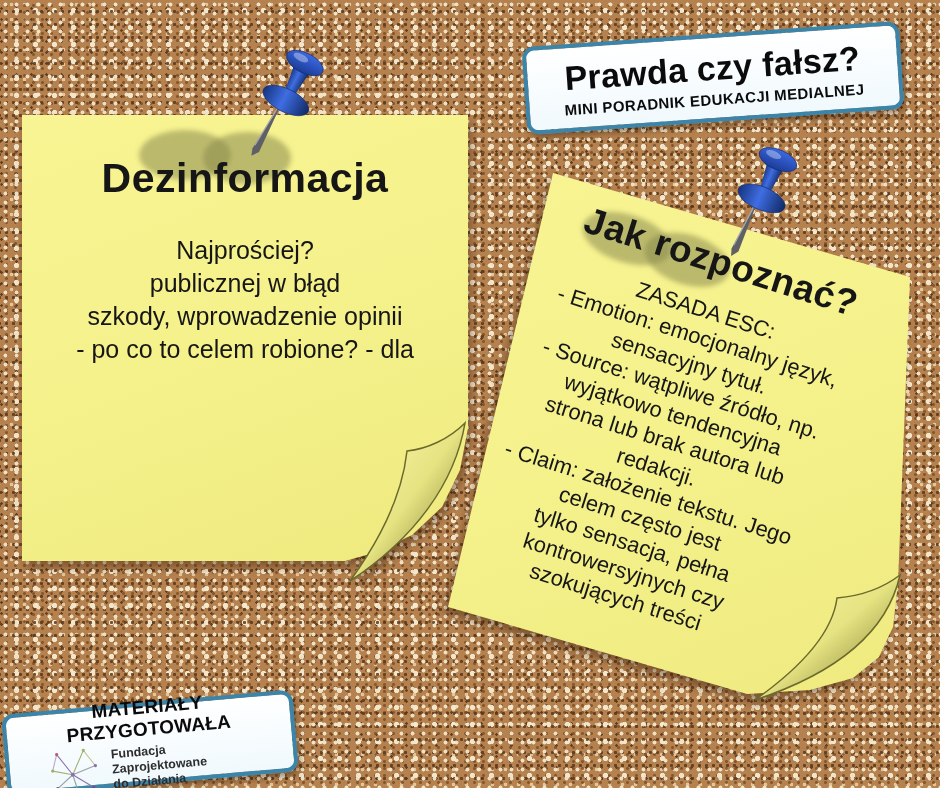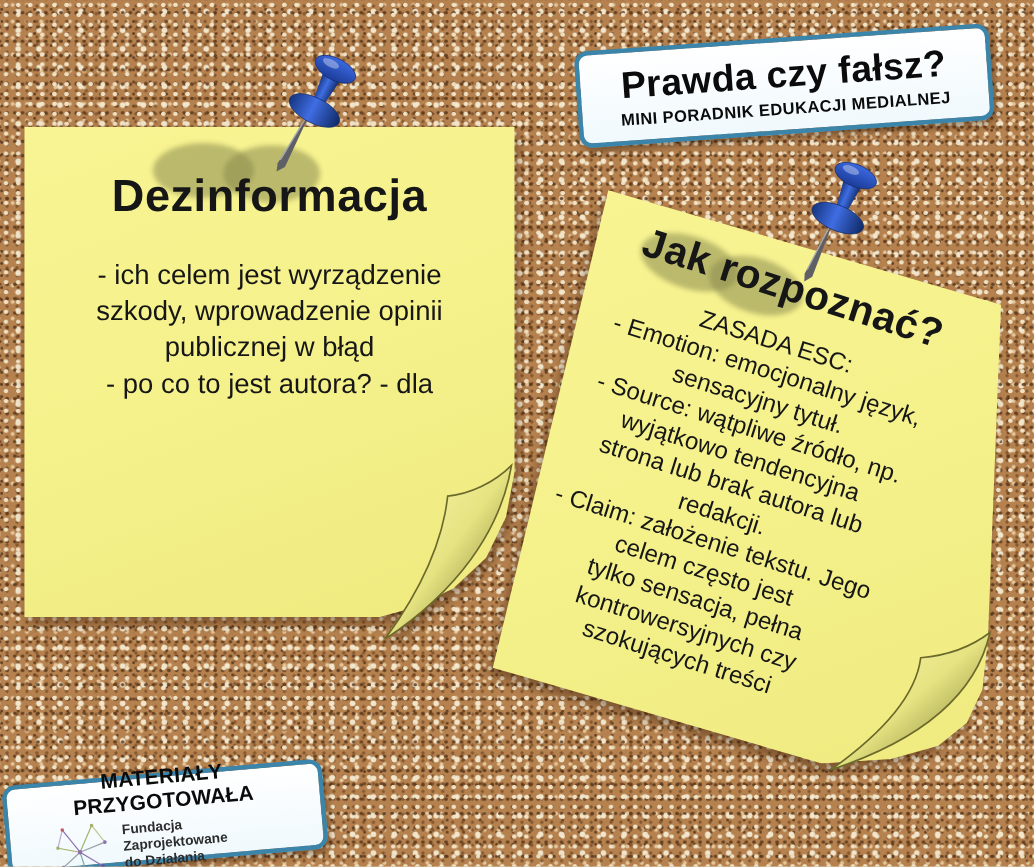--- a/index.html
+++ b/index.html
@@ -75,24 +75,24 @@
 <div class="stage">
 
   <div class="note-wrap left">
     <div class="note-paper">
       <svg class="blob" width="160" height="62">
         <ellipse cx="48" cy="30" rx="46" ry="25" fill="#8a8a4f" opacity="0.55"></ellipse>
         <ellipse cx="110" cy="33" rx="44" ry="26" fill="#8a8a4f" opacity="0.55"></ellipse>
       </svg>
       <div class="note-text">
         <div class="note-title">Dezinformacja</div>
-        <div class="line">- ich celem jest wyrządzenie</div>
+        <div class="line">Najprościej?</div>
+        <div class="line">publicznej w błąd</div>
         <div class="line">szkody, wprowadzenie opinii</div>
-        <div class="line">publicznej w błąd</div>
-        <div class="line">- po co to jest autora? - dla</div>
+        <div class="line">- po co to celem robione? - dla</div>
       </div>
     </div>
     <svg class="fold" width="165" height="175" viewBox="0 0 165 175">
       <defs>
         <linearGradient id="foldL" x1="0" y1="0" x2="1" y2="1">
           <stop offset="0" stop-color="#fbf9b2"></stop>
             <stop offset="0.5" stop-color="#e6e382"></stop>
           <stop offset="0.8" stop-color="#9b9949"></stop>
             <stop offset="1" stop-color="#55541e"></stop>
         </linearGradient>

